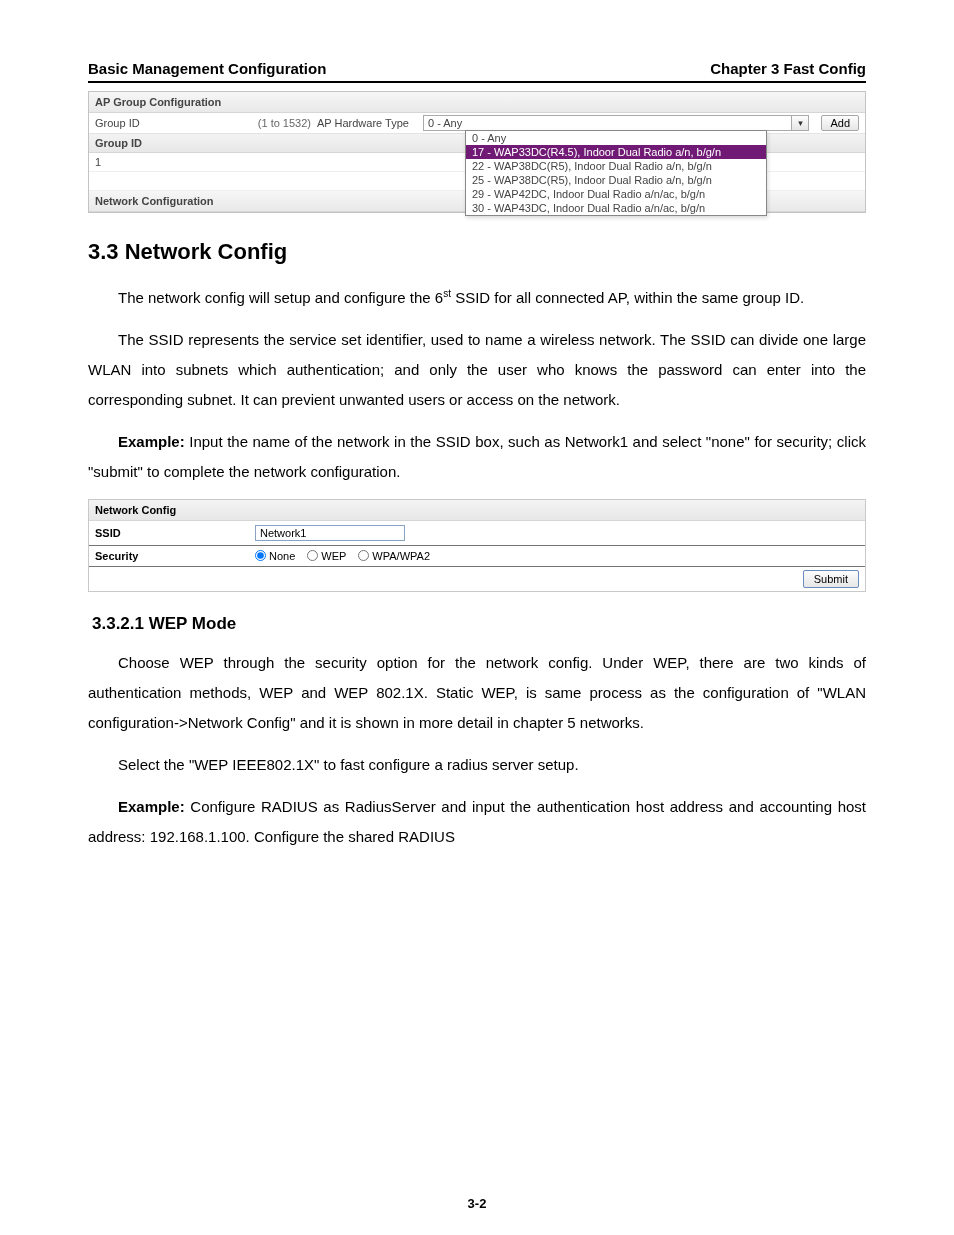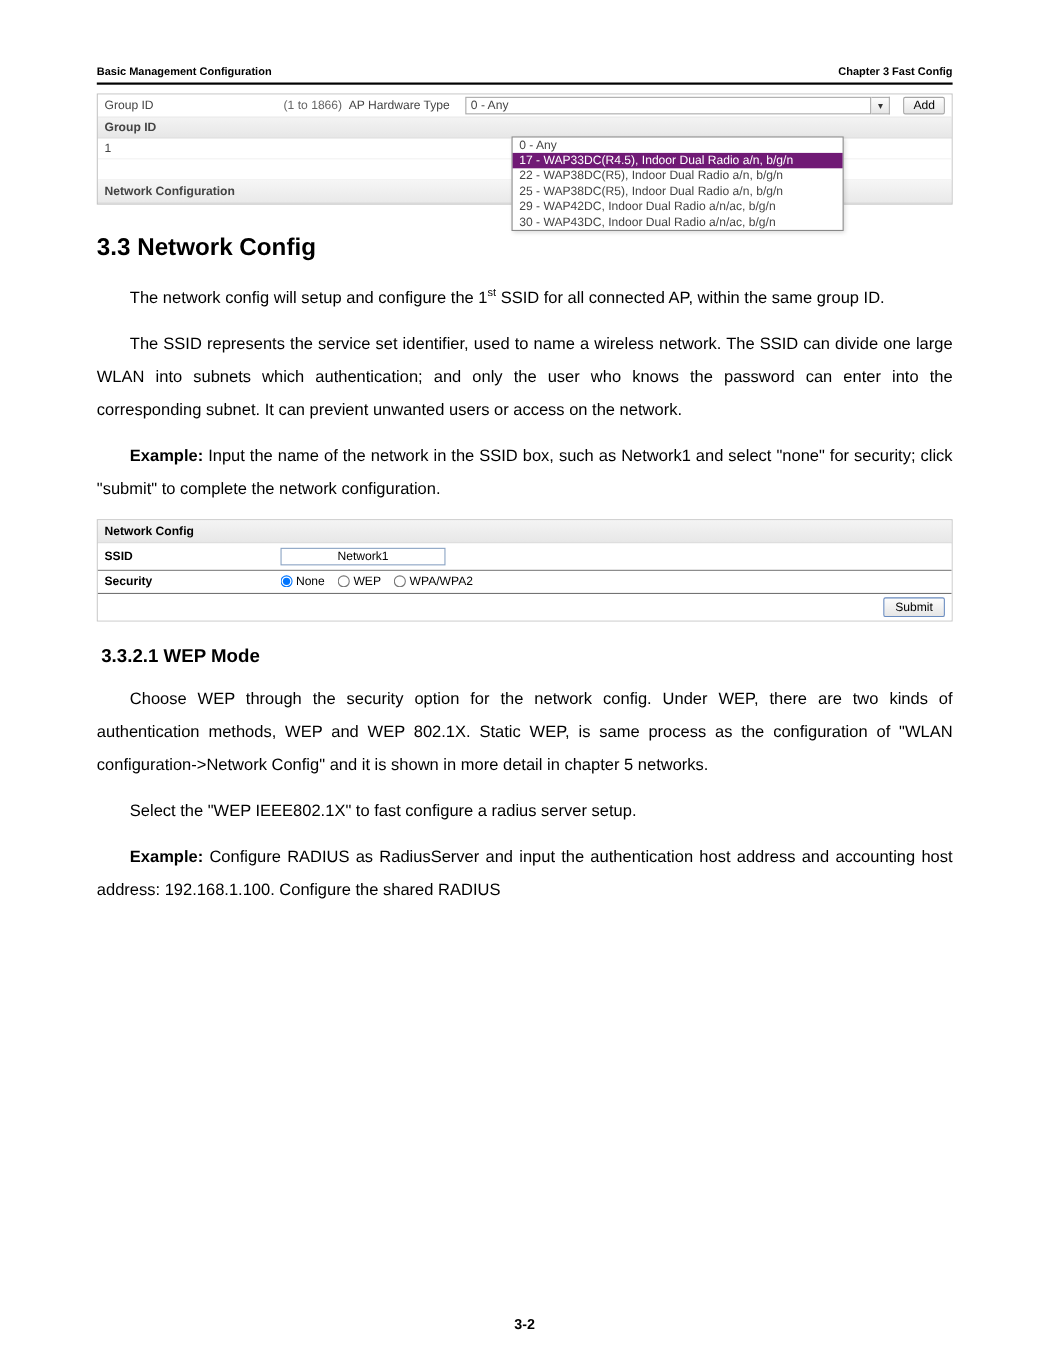--- a/index.html
+++ b/index.html
@@ -14,21 +14,21 @@
     min-height: 1235px;
     box-sizing: border-box;
     padding: 60px 88px 30px 88px;
     position: relative;
   }
   
   .doc-header {
     display: flex;
     justify-content: space-between;
     font-weight: bold;
-    font-size: 10px;
+    font-size: 15px;
     padding-bottom: 4px;
     border-bottom: 2px solid #000;
     margin-bottom: 8px;
   }
   
   .fig1 {
     border: 1px solid #c3c3c3;
     font-family: "Segoe UI", Tahoma, sans-serif;
     font-size: 11px;
     color: #444;
@@ -138,21 +138,20 @@
     background: #fff;
     border-bottom: 1px solid #737373;
   }
   .fig2 .frow .flab { width: 160px; font-weight: bold; }
   .fig2 input[type="text"] {
     border: 1px solid #8aa3c4;
     font-size: 11px;
     padding: 1px 4px;
     width: 140px;
     font-family: inherit;
-    text-align: center;
   }
   .fig2 .radio-g { display: flex; gap: 12px; align-items: center; }
   .fig2 .radio-g label { display: flex; gap: 3px; }
   .fig2 .submit-row { display: flex; justify-content: flex-end; padding: 3px 6px; background: #fff; }
   .fig2 .submit-btn {
     border: 1px solid #6a8cc0;
     background: linear-gradient(#fdfdfd, #e6e6e6);
     padding: 2px 10px;
     font-size: 11px;
     border-radius: 2px;
@@ -172,23 +171,24 @@
 <body>
 
 <div class="page">
 
   <div class="doc-header">
     <span>Basic Management Configuration</span>
     <span>Chapter 3 Fast Config</span>
   </div>
 
   <div class="fig1" style="position:relative;">
+    <div class="bar">AP Group Configuration</div>
     <div class="row1">
       <span class="lbl-w">Group ID</span>
-      <span class="range">(1 to 1866)</span>
+      <span class="range">(1 to 1532)</span>
       <span class="hw-lbl">AP Hardware Type</span>
       <div class="drop-wrap">
         <div class="hw-box">0 - Any</div>
         <div class="drop-btn">▾</div>
       </div>
       <button class="add-btn">Add</button>
     </div>
     <div class="tbl-head">
       <span class="col-id">Group ID</span>
     </div>
@@ -203,21 +203,21 @@
       <div class="mi sel">17 - WAP33DC(R4.5), Indoor Dual Radio a/n, b/g/n</div>
       <div class="mi">22 - WAP38DC(R5), Indoor Dual Radio a/n, b/g/n</div>
       <div class="mi">25 - WAP38DC(R5), Indoor Dual Radio a/n, b/g/n</div>
       <div class="mi">29 - WAP42DC, Indoor Dual Radio a/n/ac, b/g/n</div>
       <div class="mi">30 - WAP43DC, Indoor Dual Radio a/n/ac, b/g/n</div>
     </div>
   </div>
 
   <h2 class="sec">3.3 Network Config</h2>
   <p class="body">
-    <span class="indent"></span><span>The network config will setup and configure the 1</span><sup>st</sup><span> SSID for all connected AP, within the same group ID.</span>
+    <span class="indent"></span><span>The network config will setup and configure the 6</span><sup>st</sup><span> SSID for all connected AP, within the same group ID.</span>
   </p>
 
   <p class="body">
     <span class="indent"></span><span>The SSID represents the service set identifier, used to name a wireless network. The SSID can divide one large WLAN into subnets which authentication; and only the user who knows the password can enter into the corresponding subnet. It can previent unwanted users or access on the network.</span>
   </p>
   <p class="body">
     <span class="indent"></span><span class="bold">Example:</span><span> Input the name of the network in the SSID box, such as Network1 and select "none" for security; click "submit" to complete the network configuration.</span>
   </p>
 
   <div class="fig2">

